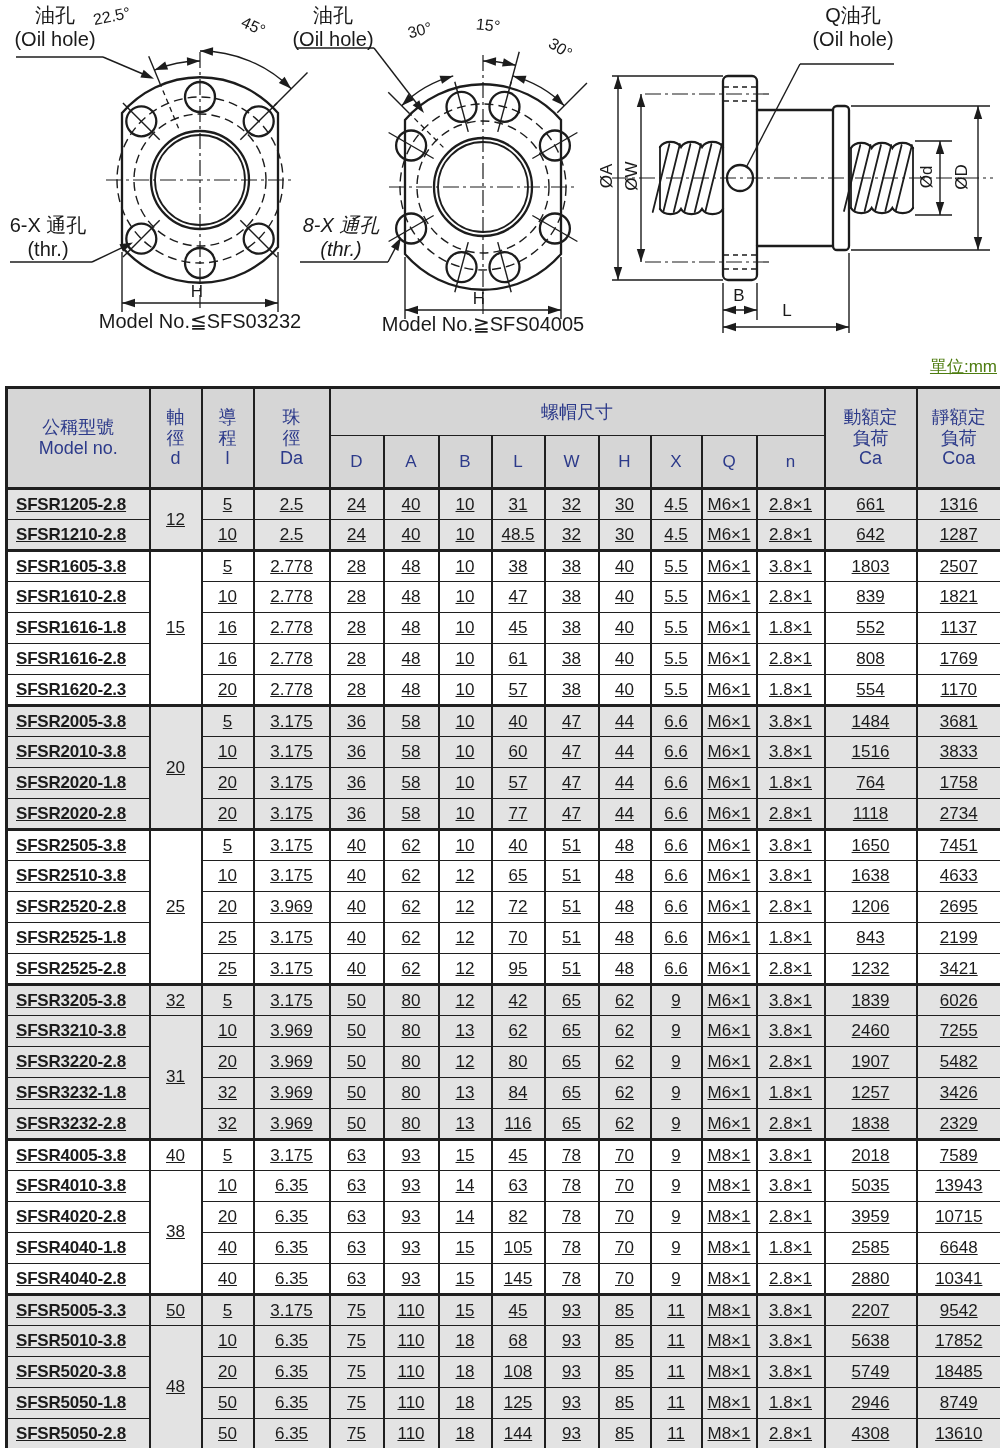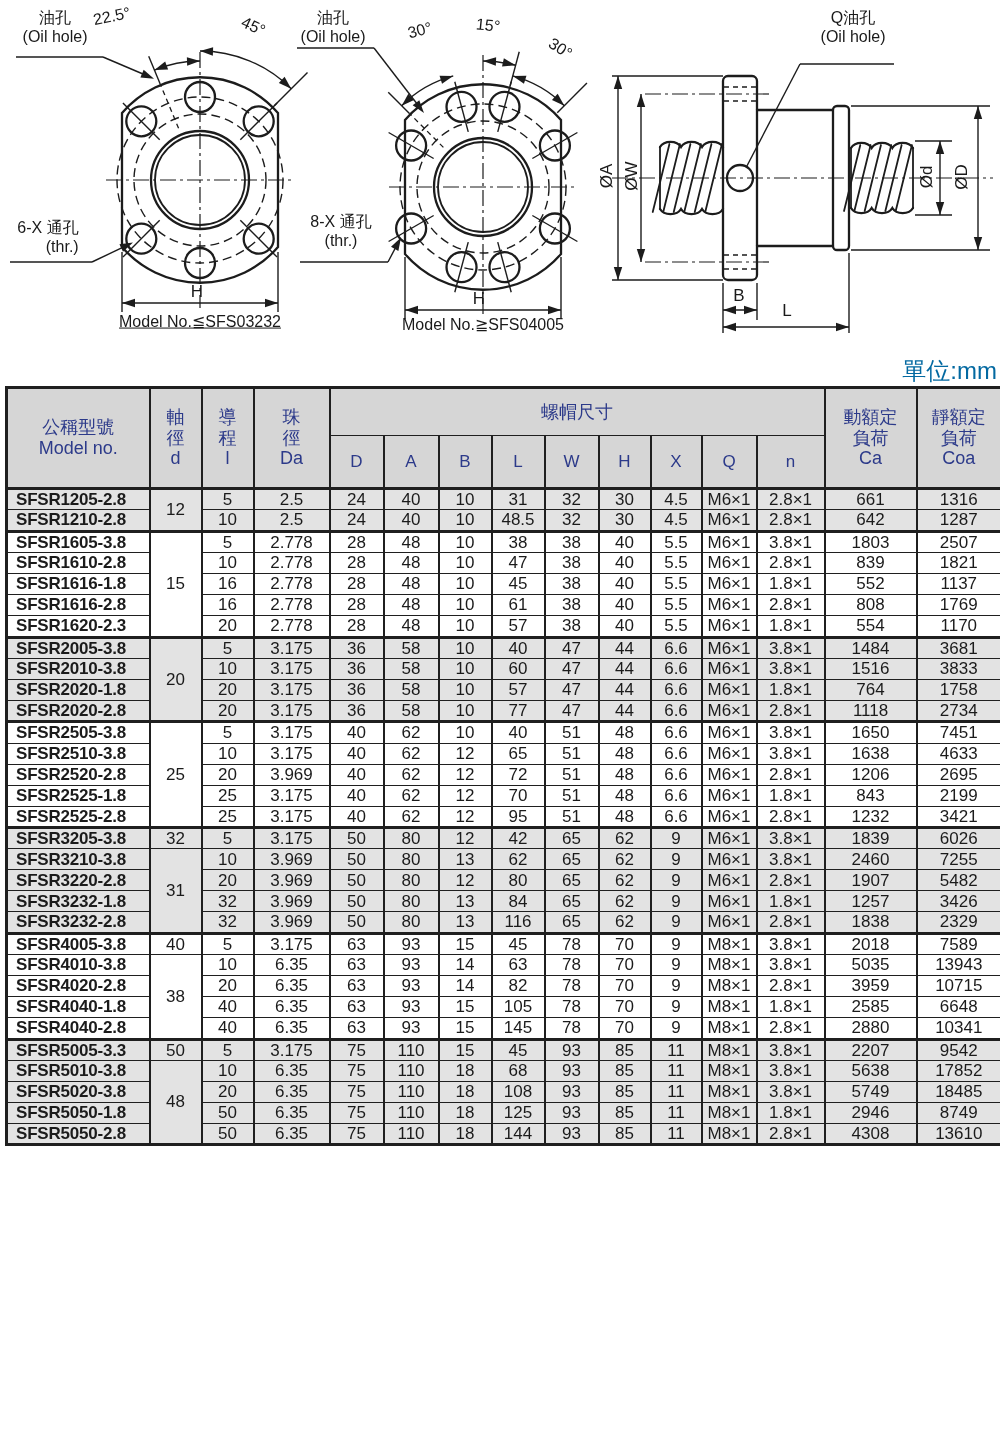--- a/index.html
+++ b/index.html
@@ -9,38 +9,38 @@
   }
   
   #drawings { position:absolute; left:0; top:0; width:1000px; height:352px; }
   #draw-svg { position:absolute; left:0; top:0; }
   .ln  { stroke:#1c1c1c; stroke-width:1.8; fill:none; stroke-linecap:round; }
   .ln2 { stroke:#1c1c1c; stroke-width:2.3; fill:none; stroke-linecap:round; }
   .thin{ stroke:#1c1c1c; stroke-width:1.4; fill:none; }
   .dash{ stroke:#1c1c1c; stroke-width:1.4; fill:none; stroke-dasharray:9 5; }
   .dashT{ stroke:#1c1c1c; stroke-width:1.3; fill:none; stroke-dasharray:5 4; }
   .cl  { stroke:#1c1c1c; stroke-width:1.2; fill:none; stroke-dasharray:16 4 3 4; }
-  .lbl { position:absolute; transform:translate(-50%,-50%); font-size:16px; line-height:1.18;
+  .lbl { position:absolute; transform:translate(-50%,-50%); font-size:20px; line-height:1.18;
          color:#1a1a1a; white-space:nowrap; text-align:center; }
   .lbl.small { font-size:16px; }
   .lbl.dimletter { font-size:17px; }
   .rot90 { transform:translate(-50%,-50%) rotate(-90deg); }
   
-  #unit { position:absolute; right:3px; top:355px; font-size:24px; color:#0369a1; }
+  #unit { position:absolute; right:3px; top:355px; font-size:17px; color:#4d7c0f;text-decoration:underline; }
   
   #tablewrap { position:absolute; left:5px; top:386px; }
   table { border-collapse:collapse; table-layout:fixed; width:995px; background:#fff;
           border:3px solid #1f1f1f; }
   th,td { border:1.5px solid #1f1f1f; border-left-width:2px; border-right-width:2px;
           padding:0; font-size:17px; text-align:center; vertical-align:middle; line-height:1.14;
           overflow:hidden; }
   thead th { color:#2c3a8a; background:#d6d6d6; font-weight:normal; }
   thead th.cjk { font-size:18px; }
   tr.h1 { height:48px; } tr.h2 { height:53px; }
-  tbody tr { height:21px; }
+  tbody tr { height:31px;text-decoration:underline; }
   td.model { text-align:left; padding-left:8px; font-weight:bold; letter-spacing:-0.2px; }
   tr.shade td { background:#e3e3e3; }
   tr.gsep td { border-top:3px solid #1f1f1f; }
 </style>
 </head>
 <body>
 
 <div id="page">
 
   <div id="drawings">
@@ -191,35 +191,35 @@
         <polygon points="849,327 836,331.2 836,322.8" fill="#1c1c1c"></polygon>
         <line x1="612" y1="178" x2="993" y2="178" class="cl"></line>
       </svg>
 
     <div class="lbl" style="left:55px; top:28px;">
       <div>油孔</div>
       <div>(Oil hole)</div>
     </div>
     <div class="lbl small" style="left:112px; top:17px; transform:translate(-50%,-50%) rotate(-12deg);">22.5°</div>
     <div class="lbl small" style="left:253px; top:27px; transform:translate(-50%,-50%) rotate(25deg);">45°</div>
-    <div class="lbl" style="left:48px; top:238px;text-align:right;">
+    <div class="lbl" style="left:48px; top:238px;">
       <div>6-X 通孔</div>
       <div>(thr.)</div>
     </div>
     <div class="lbl dimletter" style="left:197px; top:292px;">H</div>
-    <div class="lbl" style="left:200px; top:322px;text-decoration:underline;">Model No.≦SFS03232</div>
+    <div class="lbl" style="left:200px; top:322px;">Model No.≦SFS03232</div>
 
     <div class="lbl" style="left:333px; top:28px;">
       <div>油孔</div>
       <div>(Oil hole)</div>
     </div>
     <div class="lbl small" style="left:420px; top:31px; transform:translate(-50%,-50%) rotate(-15deg);">30°</div>
     <div class="lbl small" style="left:488px; top:26px; transform:translate(-50%,-50%) rotate(6deg);">15°</div>
     <div class="lbl small" style="left:560px; top:49px; transform:translate(-50%,-50%) rotate(33deg);">30°</div>
-    <div class="lbl" style="left:341px; top:232px;">
+    <div class="lbl" style="left:341px; top:238px;font-style:italic;">
       <div>8-X 通孔</div>
       <div>(thr.)</div>
     </div>
     <div class="lbl dimletter" style="left:479px; top:299px;">H</div>
     <div class="lbl" style="left:483px; top:325px;">Model No.≧SFS04005</div>
 
     <div class="lbl" style="left:853px; top:28px;text-align:center;">
       <div>Q油孔</div>
       <div>(Oil hole)</div>
     </div>

